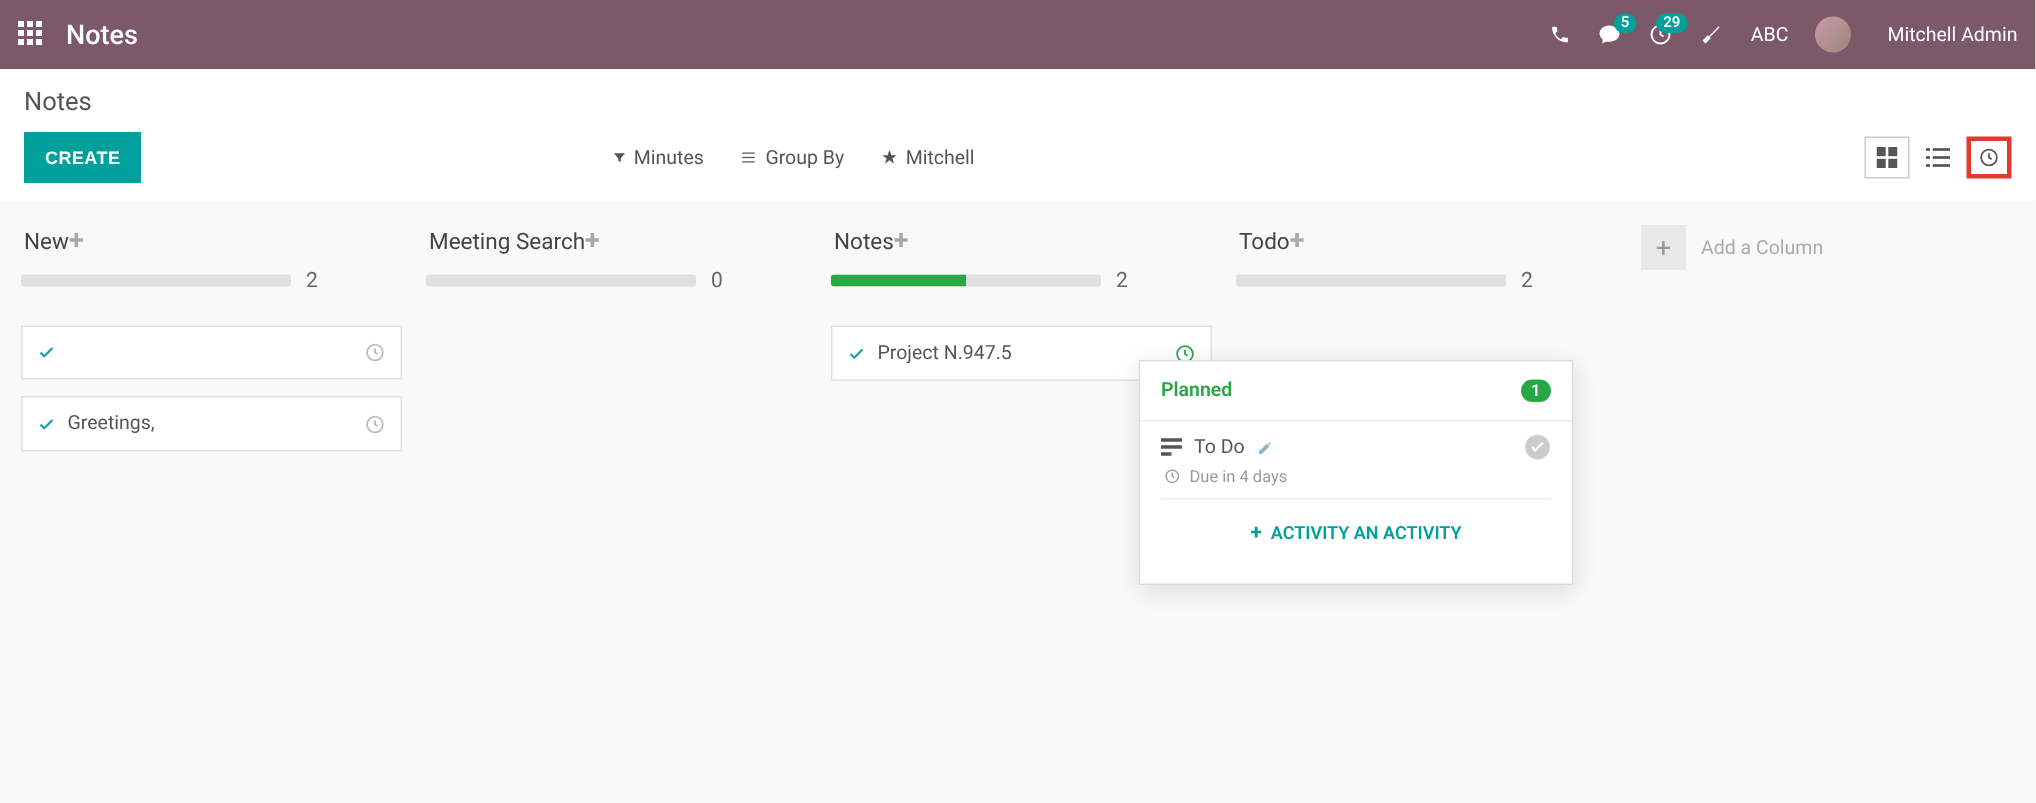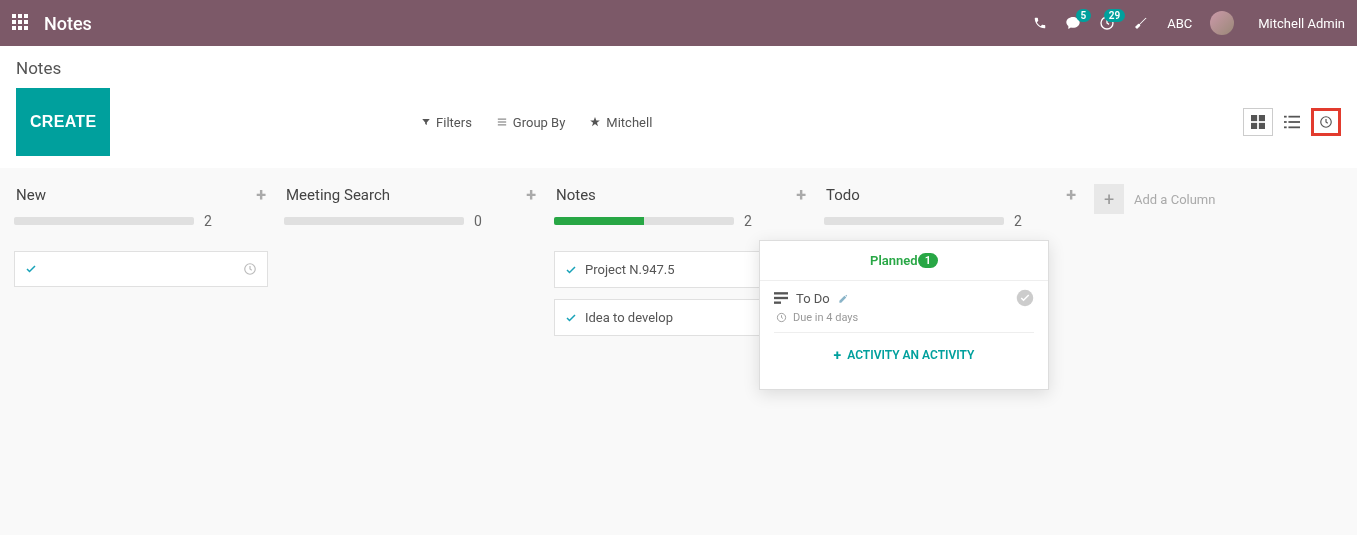--- a/index.html
+++ b/index.html
@@ -17,51 +17,51 @@
 
 .subheader { background: #fff; padding: 12px 16px 0 16px; }
 .subheader-row { display: flex; align-items: center; justify-content: space-between; }
 .breadcrumb-title { font-size: 17px; color: #555; }
 .search-area { flex: 1; max-width: 680px; margin-left: auto; display: flex; align-items: center; border-bottom: 0; }
 .search-input { flex: 1; border: none; outline: none; font-size: 14px; padding: 6px 4px; color: #666; }
 .search-input::placeholder { color: #aaa; }
 .search-icon { color: #666; cursor: pointer; }
 
 .toolbar-row { display: flex; align-items: center; padding: 10px 0 12px 0; }
-.create-btn { background: #00a09d; color: #fff; border: none; padding: 25px 14px; font-size: 16px; font-weight: 600; letter-spacing: .3px; cursor: pointer; }
+.create-btn { background: #00a09d; color: #fff; border: none; padding: 10px 14px; font-size: 12px; font-weight: 600; letter-spacing: .3px; cursor: pointer; }
 .toolbar-mid { display: flex; gap: 24px; margin-left: auto; margin-right: 280px; }
 .toolbar-item { display: flex; align-items: center; gap: 5px; color: #555; font-size: 13px; cursor: pointer; }
 .view-switcher { margin-left: auto; display: flex; gap: 4px; align-items: center; }
 .view-btn { width: 30px; height: 28px; border: 1px solid transparent; display: flex; align-items: center; justify-content: center; cursor: pointer; color: #555; }
 .view-btn.active { border: 1px solid #ccc; background: #fff; }
 .view-btn.highlight { border: 3px solid #e23b2e; }
 
 .board { display: flex; gap: 0; padding: 10px 6px; align-items: flex-start; }
 .column { width: 270px; padding: 0 8px; flex-shrink: 0; }
-.col-header { display: flex; align-items: center; justify-content: space-between; padding: 6px 2px 2px; }
+.col-header { display: flex; align-items: center; justify-content: flex-start; padding: 6px 2px 2px; }
 .col-title { font-size: 15px; color: #444; }
 .col-add { color: #aaa; font-size: 18px; cursor: pointer; font-weight: bold; }
 .col-bar-row { display: flex; align-items: center; gap: 10px; margin: 6px 0 10px; }
 .progress-bar { flex: 1; height: 8px; background: #e0e0e0; border-radius: 2px; overflow: hidden; max-width: 180px; }
 .progress-fill { height: 100%; background: #28a745; }
 .col-count { color: #666; font-size: 14px; }
 
 .card-list { display: flex; flex-direction: column; }
 .card { background: #fff; border: 1px solid #e0e0e0; padding: 10px 10px; display: flex; align-items: center; gap: 8px; position: relative; margin-bottom: -1px; margin-top: 12px; }
 .card.accent::before { content:""; position:absolute; left:0;top:0;bottom:0; width:3px; background:#f0ad4e; }
 .check-icon { color: #17a2b8; }
 .card-title { flex: 1; color: #555; font-size: 13px; }
 .clock-icon { color: #bbb; }
 .clock-icon.green { color: #28a745; }
 
 .add-column { display: flex; align-items: center; gap: 10px; color: #aaa; padding: 6px 8px; cursor: pointer; }
 .add-column .plus-box { width: 30px; height: 30px; background: #e8e8e8; display: flex; align-items: center; justify-content: center; font-size: 18px; color: #999; }
 
 .popover { position: absolute; left: 759px; top: 240px; width: 290px; background: #fff; border: 1px solid #ddd; box-shadow: 0 4px 16px rgba(0,0,0,.12); z-index: 10; }
-.popover-header { display: flex; align-items: center; justify-content: center; padding: 12px 14px; }
+.popover-header { display: flex; align-items: center; justify-content: space-between; padding: 12px 14px; }
 .popover-header-title { color: #28a745; font-weight: 600; font-size: 13px; }
 .popover-badge { background: #28a745; color: #fff; border-radius: 10px; font-size: 11px; padding: 1px 7px; font-weight: 600; }
 .popover-body { padding: 8px 14px 12px; border-top: 1px solid #eee; }
 .activity-row { display: flex; align-items: center; gap: 8px; color: #555; font-size: 13px; }
 .activity-sub { display: flex; align-items: center; gap: 6px; color: #999; font-size: 11px; margin-top: 4px; padding-left: 2px; }
 .mark-done { color: #bbb; margin-left: auto; cursor: pointer; }
 .edit-icon { color: #8ab4c8; cursor: pointer; font-size: 12px; }
 .popover-footer { border-top: 1px solid #eee; padding: 14px; text-align: center; color: #00a09d; font-weight: 600; font-size: 12px; cursor: pointer; display: flex; align-items: center; justify-content: center; gap: 6px; margin-top: 8px; }
 
 svg { display: block; }
@@ -121,21 +121,21 @@
   <div class="subheader-row">
     <div class="breadcrumb-title">Notes</div>
   </div>
   <div class="toolbar-row">
     <button class="create-btn">CREATE</button>
     <div class="toolbar-mid">
       <div class="toolbar-item">
         <svg width="10" height="10" viewBox="0 0 24 24" fill="#555">
             <path d="M3 5h18l-7 8v6l-4-2v-4z"></path>
           </svg>
-        <span>Filters</span>
+        <span>Minutes</span>
       </div>
       <div class="toolbar-item">
         <svg width="12" height="10" viewBox="0 0 24 24" fill="#555">
             <rect x="2" y="4" width="20" height="2"></rect>
             <rect x="2" y="11" width="20" height="2"></rect>
             <rect x="2" y="18" width="20" height="2"></rect>
           </svg>
         <span>Group By</span>
       </div>
       <div class="toolbar-item">
@@ -195,20 +195,34 @@
             </svg>
           </span>
         <span class="card-title"></span>
         <span class="clock-icon">
             <svg width="14" height="14" viewBox="0 0 24 24" fill="none" stroke="#bbb" stroke-width="2">
               <circle cx="12" cy="12" r="9"></circle>
               <path d="M12 7v5l3 2"></path>
             </svg>
           </span>
       </div>
+      <div class="card">
+        <span class="check-icon">
+            <svg width="12" height="12" viewBox="0 0 24 24" fill="none" stroke="#17a2b8" stroke-width="3">
+              <path d="M4 12l5 5L20 6"></path>
+            </svg>
+          </span>
+        <span class="card-title">Greetings,</span>
+        <span class="clock-icon">
+            <svg width="14" height="14" viewBox="0 0 24 24" fill="none" stroke="#bbb" stroke-width="2">
+              <circle cx="12" cy="12" r="9"></circle>
+              <path d="M12 7v5l3 2"></path>
+            </svg>
+          </span>
+      </div>
     </div>
   </div>
 
   <div class="column">
     <div class="col-header">
       <span class="col-title">Meeting Search</span>
       <span class="col-add">+</span>
     </div>
     <div class="col-bar-row">
       <div class="progress-bar">
@@ -236,28 +250,20 @@
               <path d="M4 12l5 5L20 6"></path>
             </svg>
           </span>
         <span class="card-title">Project N.947.5</span>
         <span class="clock-icon green">
             <svg width="14" height="14" viewBox="0 0 24 24" fill="none" stroke="#28a745" stroke-width="2">
               <circle cx="12" cy="12" r="9"></circle>
               <path d="M12 7v5l3 2"></path>
             </svg>
           </span>
-      </div>
-      <div class="card">
-        <span class="check-icon">
-            <svg width="12" height="12" viewBox="0 0 24 24" fill="none" stroke="#17a2b8" stroke-width="3">
-              <path d="M4 12l5 5L20 6"></path>
-            </svg>
-          </span>
-        <span class="card-title">Idea to develop</span>
       </div>
     </div>
   </div>
 
   <div class="column">
     <div class="col-header">
       <span class="col-title">Todo</span>
       <span class="col-add">+</span>
     </div>
     <div class="col-bar-row">

